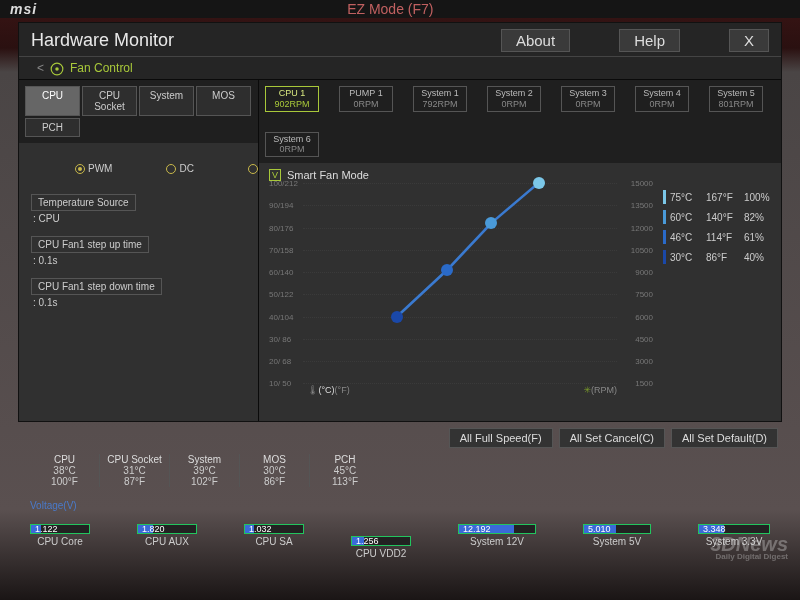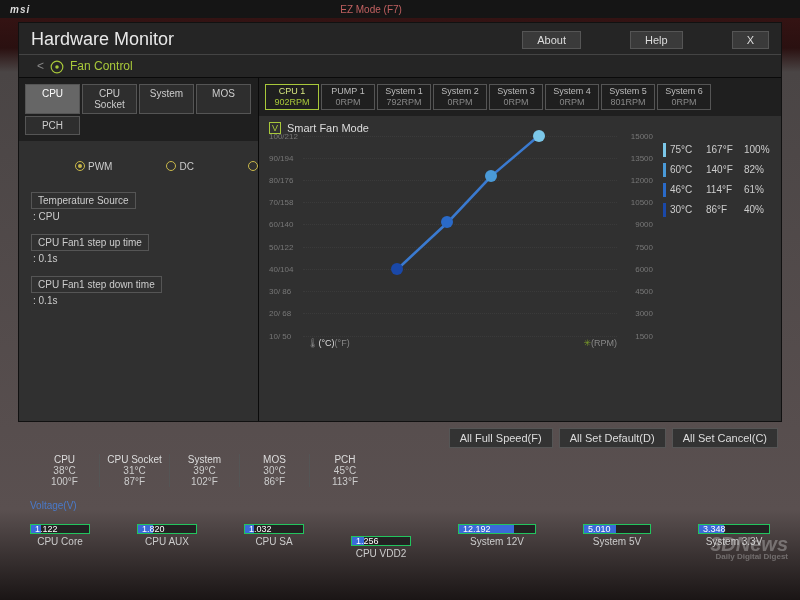--- a/index.html
+++ b/index.html
@@ -1,43 +1,43 @@
 <!DOCTYPE html>
 <html><head>
 <meta charset="utf-8">
 <style>
   * { box-sizing: border-box; margin: 0; padding: 0; font-family: "Segoe UI", Arial, sans-serif; }
   body { background: #1a1a1a; width: 800px; height: 600px; overflow: hidden; color: #ccc; font-size: 11px; position: relative; }
   .backdrop { position: absolute; inset: 0; background: linear-gradient(180deg, #3a1515 0%, #2a1010 8%, #4a4545 12%, #5a5050 85%, #1a1515 100%); }
-  .topstrip { position: absolute; top: 0; left: 0; right: 0; height: 18px; background: #151515; color: #b05555; display: flex; align-items: center; padding: 0 10px; font-size: 10px; }
+  .topstrip { position: absolute; top: 0; left: 0; right: 0; height: 18px; background: #151515; color: #b05555; display: flex; align-items: center; padding: 0 10px; font-size: 14px; }
   .topstrip .brand { color: #ddd; font-weight: bold; font-style: italic; letter-spacing: 1px; }
   .topstrip .ez { margin-left: 310px; color: #c06060; }
   .window { position: absolute; left: 18px; top: 22px; right: 18px; height: 400px; background: #252525; border: 1px solid #111; display: flex; flex-direction: column; }
   .titlebar { display: flex; align-items: center; padding: 6px 12px 4px 12px; gap: 45px; }
   .titlebar h1 { color: #e8e8e8; font-size: 18px; font-weight: 300; flex: 1; }
-  .tbtn { background: #3a3a3a; color: #ddd; border: 1px solid #555; padding: 2px 14px; margin-left: 4px; font-size: 11px; cursor: pointer; }
+  .tbtn { background: #3a3a3a; color: #ddd; border: 1px solid #555; padding: 2px 14px; margin-left: 4px; font-size: 15px; cursor: pointer; }
   .sectionbar { display: flex; border-top: 1px solid #444; border-bottom: 1px solid #0a0a0a; }
   .sect { display: flex; align-items: center; gap: 6px; padding: 4px 18px; color: #ddd; font-size: 12px; }
   .sect.left { width: 240px; border-right: 1px solid #0a0a0a; }
   .sect .ico { width: 14px; height: 12px; display: inline-block; }
   .sect.fan { color: #a8c83a; }
   .content { display: flex; flex: 1; background: #1f1f1f; }
   .leftcol { width: 240px; border-right: 1px solid #0a0a0a; display: flex; flex-direction: column; }
   .btnrow { display: flex; flex-wrap: wrap; gap: 2px; padding: 6px; }
   .pillbtn { background: #2e2e2e; border: 1px solid #555; color: #ccc; padding: 3px 0; font-size: 10px; text-align: center; width: 55px; cursor: pointer; }
   .pillbtn.active { background: #666; color: #fff; }
   .leftlower { background: #303030; flex: 1; padding: 10px 12px; font-size: 10px; color: #ccc; }
   .radiorow { display: flex; gap: 10px; align-items: center; margin: 10px 0 14px 0; }
-  .radio { display: flex; align-items: flex-start; gap: 3px; cursor: pointer; padding-left: 44px; }
+  .radio { display: flex; align-items: flex-end; gap: 3px; cursor: pointer; padding-left: 44px; }
   .rcircle { width: 10px; height: 10px; border: 1px solid #c9b84a; border-radius: 50%; display: inline-block; position: relative; }
   .rcircle.on::after { content: ""; position: absolute; inset: 2px; background: #c9b84a; border-radius: 50%; }
   .paramlbl { border: 1px solid #555; padding: 2px 6px; margin-top: 6px; display: inline-block; }
   .paramval { padding: 2px 2px 6px 2px; }
   .rightcol { flex: 1; display: flex; flex-direction: column; }
-  .fanbtns { display: flex; flex-wrap: wrap; gap: 2px; padding: 6px; }
+  .fanbtns { display: flex; flex-wrap: wrap; gap: 20px; padding: 6px; }
   .fanbtn { border: 1px solid #555; width: 54px; padding: 1px 0; text-align: center; cursor: pointer; font-size: 9px; line-height: 1.2; color: #bbb; }
   .fanbtn.active { border-color: #a8c83a; color: #d8e880; }
   .fanbtn .rpm { color: #888; }
   .fanbtn.active .rpm { color: #a8c83a; }
   .chartwrap { display: flex; flex: 1; background: #303030; }
   .chartarea { flex: 1; padding: 6px 4px 4px 10px; position: relative; }
   .smartrow { display: flex; align-items: center; gap: 6px; font-size: 11px; color: #ddd; margin-bottom: 2px; }
   .chk { width: 12px; height: 12px; border: 1px solid #a8c83a; color: #a8c83a; font-size: 9px; line-height: 10px; text-align: center; cursor: pointer; }
   .plot { position: relative; height: 200px; margin-left: 34px; margin-right: 36px; }
   .yl { position: absolute; left: -34px; font-size: 8px; color: #777; transform: translateY(-50%); }
@@ -235,22 +235,22 @@
               <span>40%</span>
             </div>
           </div>
       </div>
     </div>
   </div>
 </div>
 
 <div class="actionrow">
   <button class="actbtn">All Full Speed(F)</button>
+  <button class="actbtn">All Set Cancel(C)</button>
   <button class="actbtn">All Set Default(D)</button>
-  <button class="actbtn">All Set Cancel(C)</button>
 </div>
 
 <div class="temprow" id="temprow">
     <div class="tcell">
       <div class="n">CPU</div>
       <div>38°C</div>
       <div>100°F</div>
     </div>
     <div class="tcell">
       <div class="n">CPU Socket</div>

